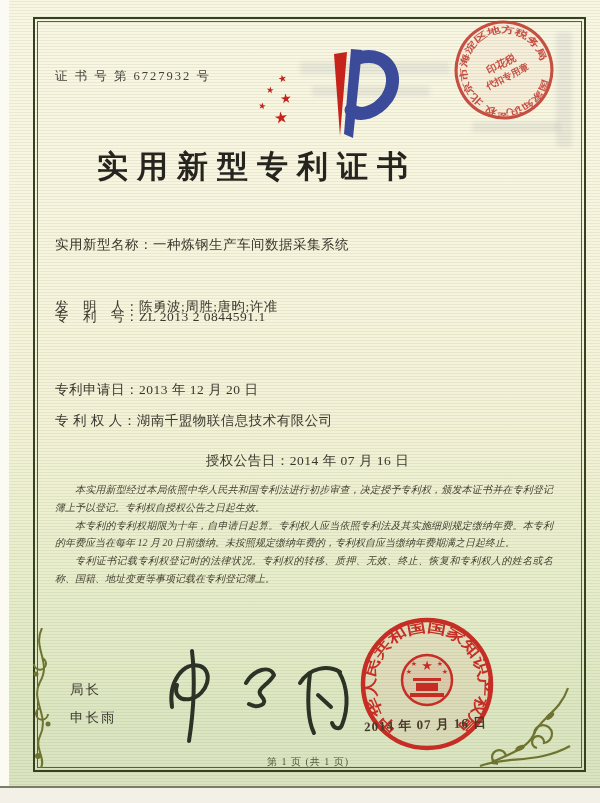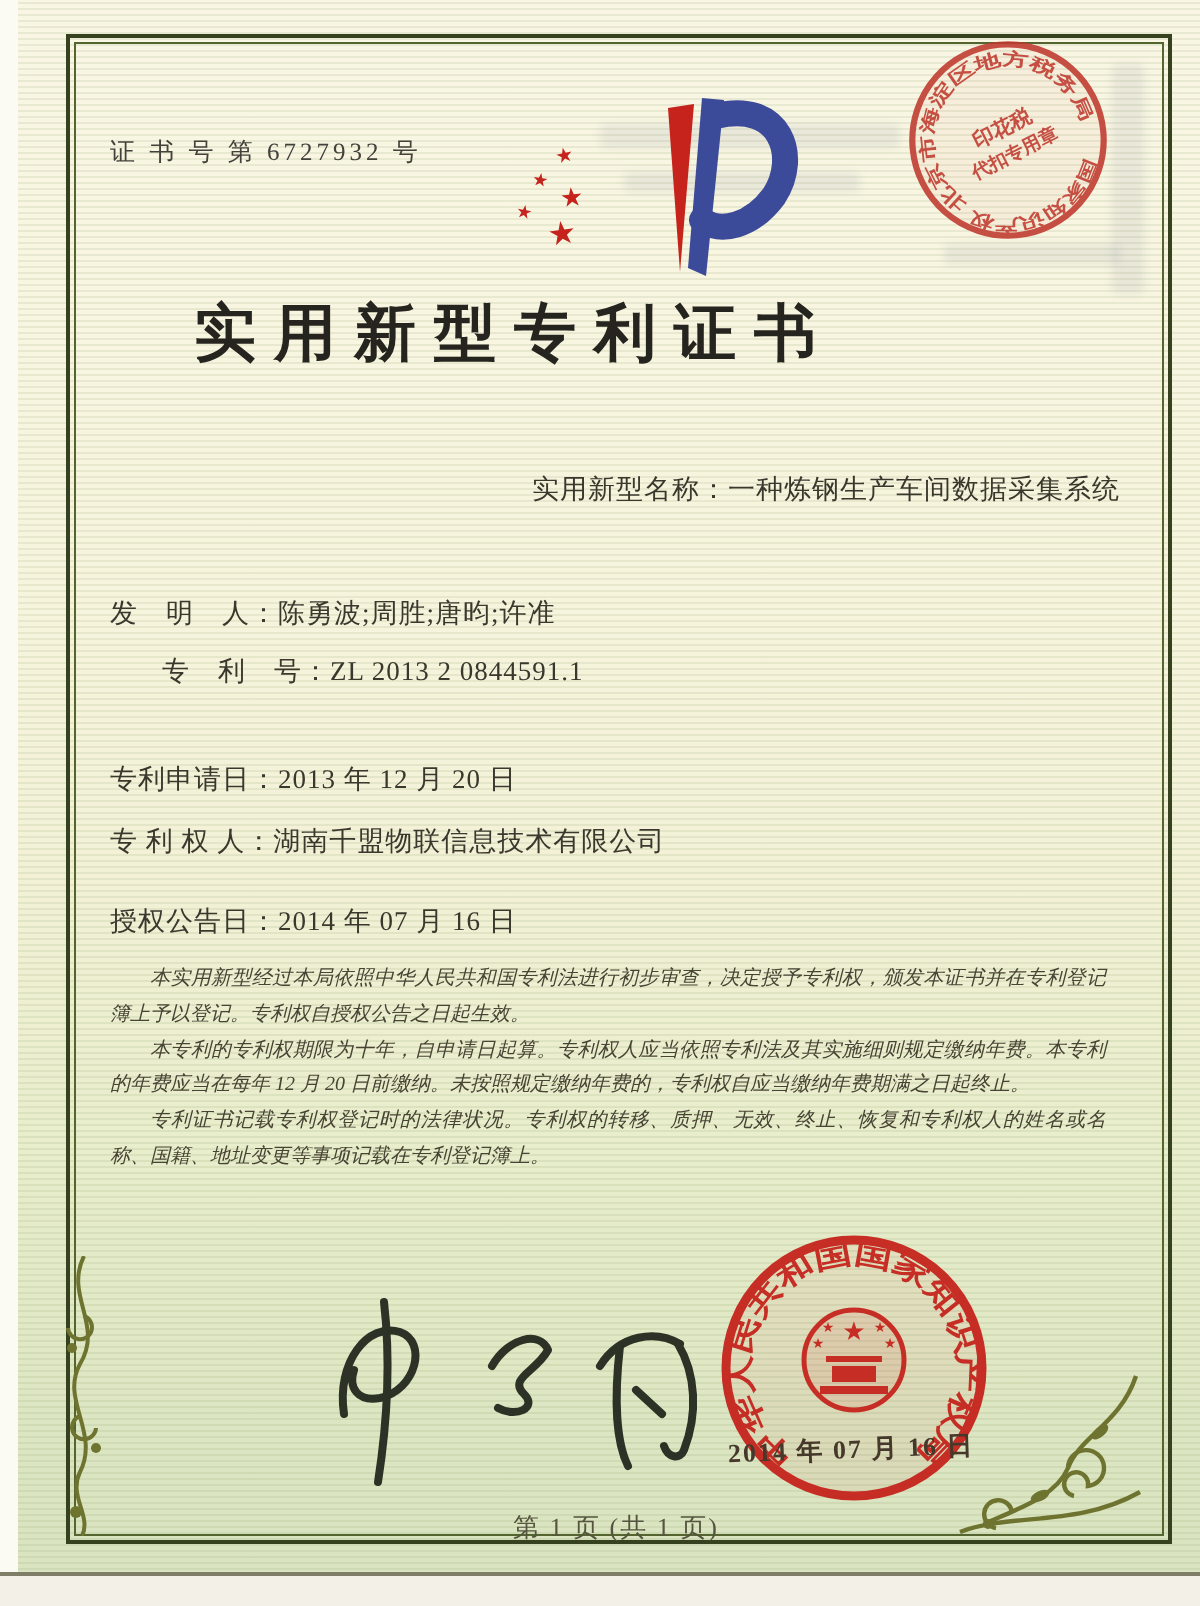--- a/index.html
+++ b/index.html
@@ -21,21 +21,21 @@
   .field{position:absolute;left:55px;width:505px;font-size:13.5px;color:#3a372d;letter-spacing:0.5px;white-space:nowrap;}
   .body-text{position:absolute;left:55px;top:481px;width:498px;font-size:10px;line-height:1.78;
     color:#474434;text-align:justify;font-style:italic;}
   .body-text p{margin:0;text-indent:2em;}
   .officer{position:absolute;left:70px;top:676px;font-size:13.5px;color:#3c3a30;line-height:2.1;letter-spacing:2px;}
   .signature{position:absolute;left:150px;top:645px;width:210px;height:105px;}
   .seal{position:absolute;left:352px;top:614px;width:150px;height:152px;opacity:0.94;}
   .seal-date{position:absolute;left:364px;top:716px;font-size:13px;font-weight:700;color:#46392b;
     letter-spacing:1px;transform:rotate(-2deg);white-space:nowrap;}
   .tax-stamp{position:absolute;left:452px;top:18px;width:104px;height:104px;transform:rotate(-27deg);opacity:0.88;}
-  .footer{position:absolute;left:33px;top:755px;width:550px;text-align:center;font-size:13px;color:#55553f;letter-spacing:1px;}
+  .footer{position:absolute;left:33px;top:755px;width:550px;text-align:center;font-size:10px;color:#55553f;letter-spacing:1px;}
   .smudge{position:absolute;background:rgba(100,112,140,0.10);filter:blur(2px);border-radius:3px;}
   .ornament{position:absolute;}
 </style>
 </head>
 <body>
 
 <div class="canvas">
 
   <div class="left-strip"></div>
 
@@ -58,45 +58,49 @@
     <span class="star" style="left:24px;top:68px;font-size:16px;transform:rotate(-8deg);">★</span>
     <svg width="150" height="108" viewBox="0 0 150 108">
       <polygon points="84,12 97,10 90,94" fill="#c5231c"></polygon>
       <polygon points="101,7 112,8 103,96 94,92" fill="#3c4a9a"></polygon>
       <path d="M108,16 C140,8 150,36 137,56 C126,71 110,75 101,68" fill="none" stroke="#3c4a9a" stroke-width="13" stroke-linecap="round"></path>
     </svg>
   </div>
 
   <div class="title">实用新型专利证书</div>
 
-  <div class="field" style="top:236px;text-align:right;">
+  <div class="field" style="top:236px;">
     <span>实用新型名称：</span><span>一种炼钢生产车间数据采集系统</span>
   </div>
   <div class="field" style="top:298px;">
     <span>发　明　人：</span><span>陈勇波;周胜;唐昀;许准</span>
   </div>
-  <div class="field" style="top:327px;margin-left:26px;">
+  <div class="field" style="top:308px;">
     <span>专　利　号：</span><span>ZL 2013 2 0844591.1</span>
   </div>
   <div class="field" style="top:369px;margin-top:12px;">
     <span>专利申请日：</span><span>2013 年 12 月 20 日</span>
   </div>
   <div class="field" style="top:412px;">
     <span>专 利 权 人：</span><span>湖南千盟物联信息技术有限公司</span>
   </div>
-  <div class="field" style="top:452px;">
+  <div class="field" style="top:452px;text-align:center;">
     <span>授权公告日：</span><span>2014 年 07 月 16 日</span>
   </div>
 
   <div class="body-text">
     <p>本实用新型经过本局依照中华人民共和国专利法进行初步审查，决定授予专利权，颁发本证书并在专利登记簿上予以登记。专利权自授权公告之日起生效。</p>
     <p>本专利的专利权期限为十年，自申请日起算。专利权人应当依照专利法及其实施细则规定缴纳年费。本专利的年费应当在每年 12 月 20 日前缴纳。未按照规定缴纳年费的，专利权自应当缴纳年费期满之日起终止。</p>
     <p>专利证书记载专利权登记时的法律状况。专利权的转移、质押、无效、终止、恢复和专利权人的姓名或名称、国籍、地址变更等事项记载在专利登记簿上。</p>
   </div>
 
+  <div class="officer">
+    <div>局长</div>
+    <div>申长雨</div>
+  </div>
 
   <svg class="signature" viewBox="0 0 210 105">
     <g fill="none" stroke="#2c3326" stroke-width="4" stroke-linecap="round" stroke-linejoin="round">
       <path d="M22,62 C18,36 34,16 50,21 C64,26 58,50 40,54 C29,56 24,49 27,40"></path>
       <path d="M42,6 C45,32 44,64 39,96"></path>
       <path d="M96,38 C104,24 120,20 124,30 C118,41 104,44 112,52 C119,59 108,64 99,59"></path>
       <path d="M150,38 C160,22 178,20 190,27"></path>
       <path d="M160,28 C157,54 158,76 164,88"></path>
       <path d="M189,27 C198,42 199,62 192,80 C190,85 184,84 182,78"></path>
       <path d="M168,50 L181,62"></path>

